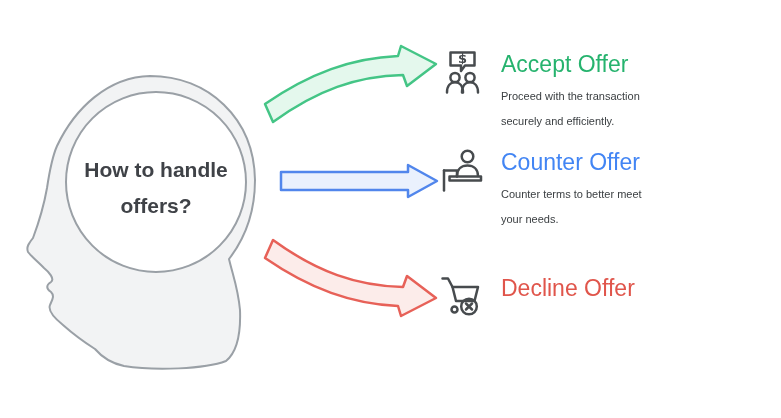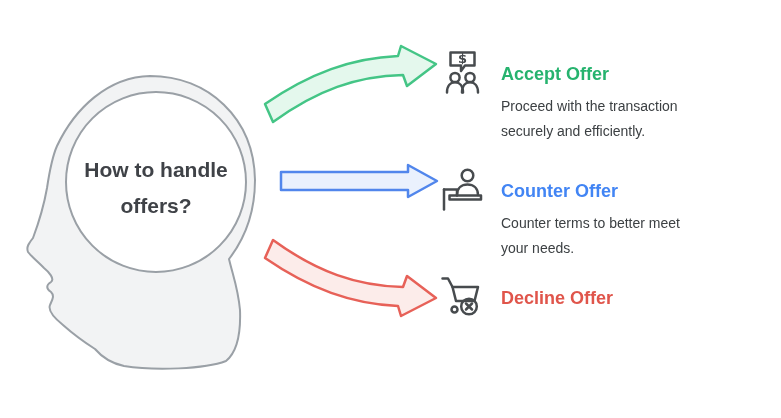--- a/index.html
+++ b/index.html
@@ -10,26 +10,26 @@
   .bg-svg{position:absolute;left:0;top:0;}
   .question{
     position:absolute;left:56px;top:152px;width:200px;
     text-align:center;font-size:21px;font-weight:700;color:#3f4247;
     line-height:36px;white-space:pre-line;
   }
   .option{
     position:absolute;left:437px;display:flex;align-items:flex-start;gap:14px;width:330px;
   }
   .option .icon{flex:0 0 50px;margin-top:4px;}
-  .opt-heading{font-size:18px;font-weight:700;line-height:24px;margin-top:20px;}
+  .opt-heading{font-size:23px;font-weight:400;line-height:24px;margin-top:10px;}
   .opt-heading.accent-accept{color:#26b36e;}
   .opt-heading.accent-counter{color:#4285f4;}
   .opt-heading.accent-decline{color:#e0554b;text-align:center;}
   .opt-desc{
-    font-size:14px;color:#3c4043;line-height:25px;margin-top:8px;white-space:pre;
+    font-size:11px;color:#3c4043;line-height:25px;margin-top:8px;white-space:pre;
   }
   .icon-stroke{stroke:#474b4e;fill:none;stroke-width:2.5;stroke-linecap:round;stroke-linejoin:round;}
 </style>
 </head>
 <body>
 
 <div class="canvas">
 
   <svg class="bg-svg" width="781" height="418" viewBox="0 0 781 418">
 
@@ -74,21 +74,21 @@
       <path class="icon-stroke" d="M10,46.5 c0,-7 3.6,-10.2 8,-10.2 c4.4,0 8,3.2 8,10.2"></path>
       <path class="icon-stroke" d="M25,46.5 c0,-7 3.6,-10.2 8,-10.2 c4.4,0 8,3.2 8,10.2"></path>
     </svg>
     <div class="texts">
       <div class="opt-heading accent-accept">Accept Offer</div>
       <div class="opt-desc">Proceed with the transaction
 securely and efficiently.</div>
     </div>
   </div>
 
-  <div class="option" style="top:159px">
+  <div class="option" style="top:140px">
     <svg class="icon" width="50" height="50" viewBox="0 0 50 50">
       <circle class="icon-stroke" cx="30.5" cy="12.5" r="5.8"></circle>
       <path class="icon-stroke" d="M20,32 c0,-7 4.7,-10.5 10.5,-10.5 c5.8,0 10.5,3.5 10.5,10.5"></path>
       <path class="icon-stroke" d="M7,26.5 V46.5"></path>
       <path class="icon-stroke" d="M7,26.5 H20 V32.5"></path>
       <path class="icon-stroke" d="M12.5,32.5 H44 V36.5 H12.5 Z"></path>
     </svg>
     <div class="texts">
       <div class="opt-heading accent-counter">Counter Offer</div>
       <div class="opt-desc">Counter terms to better meet

